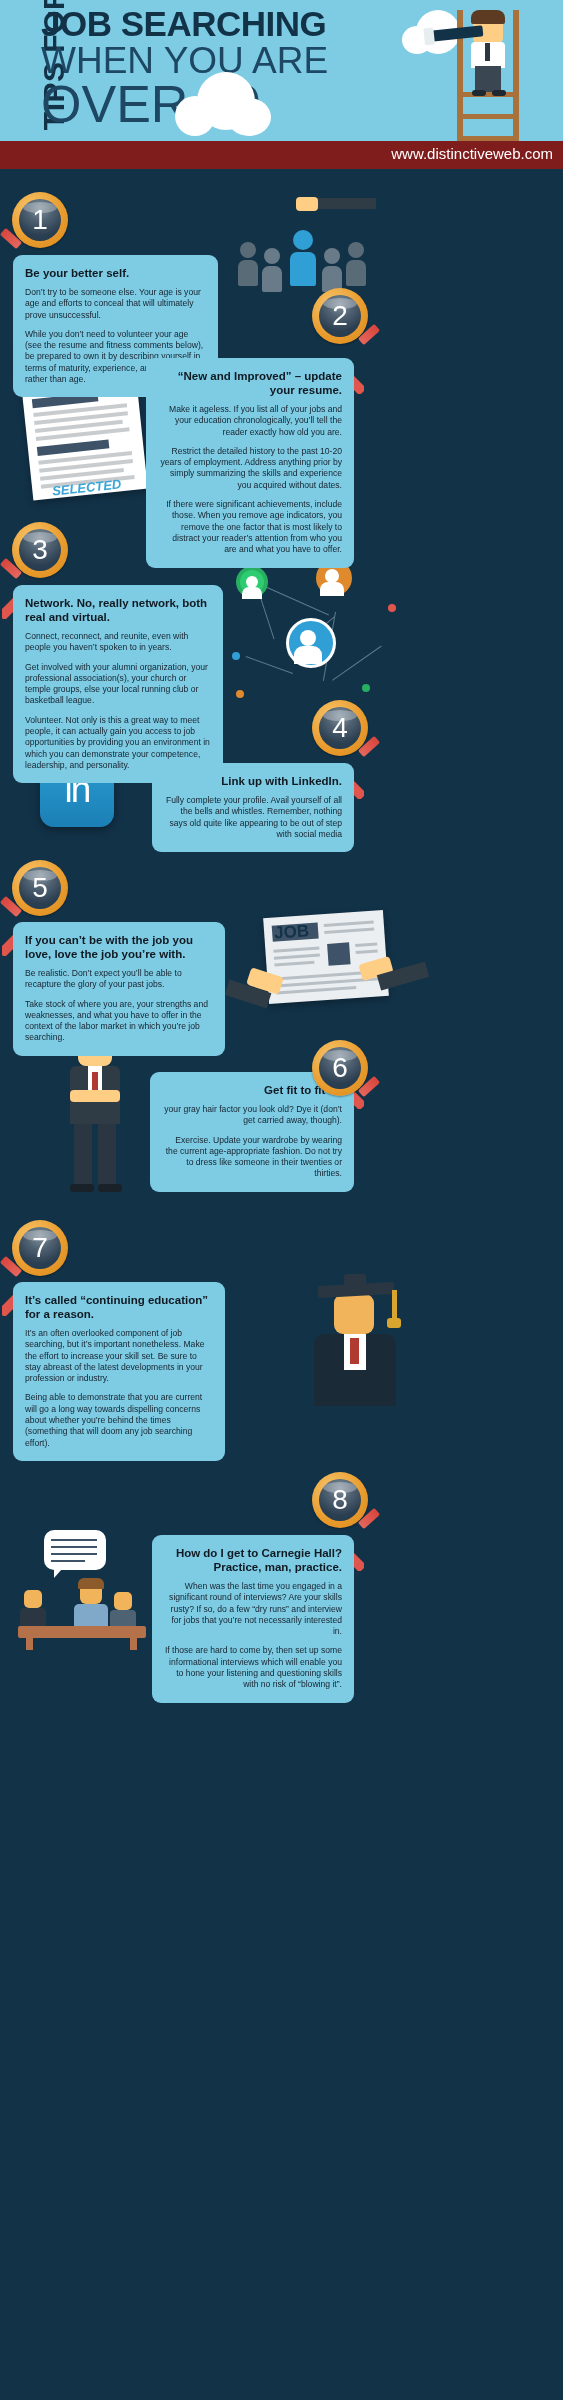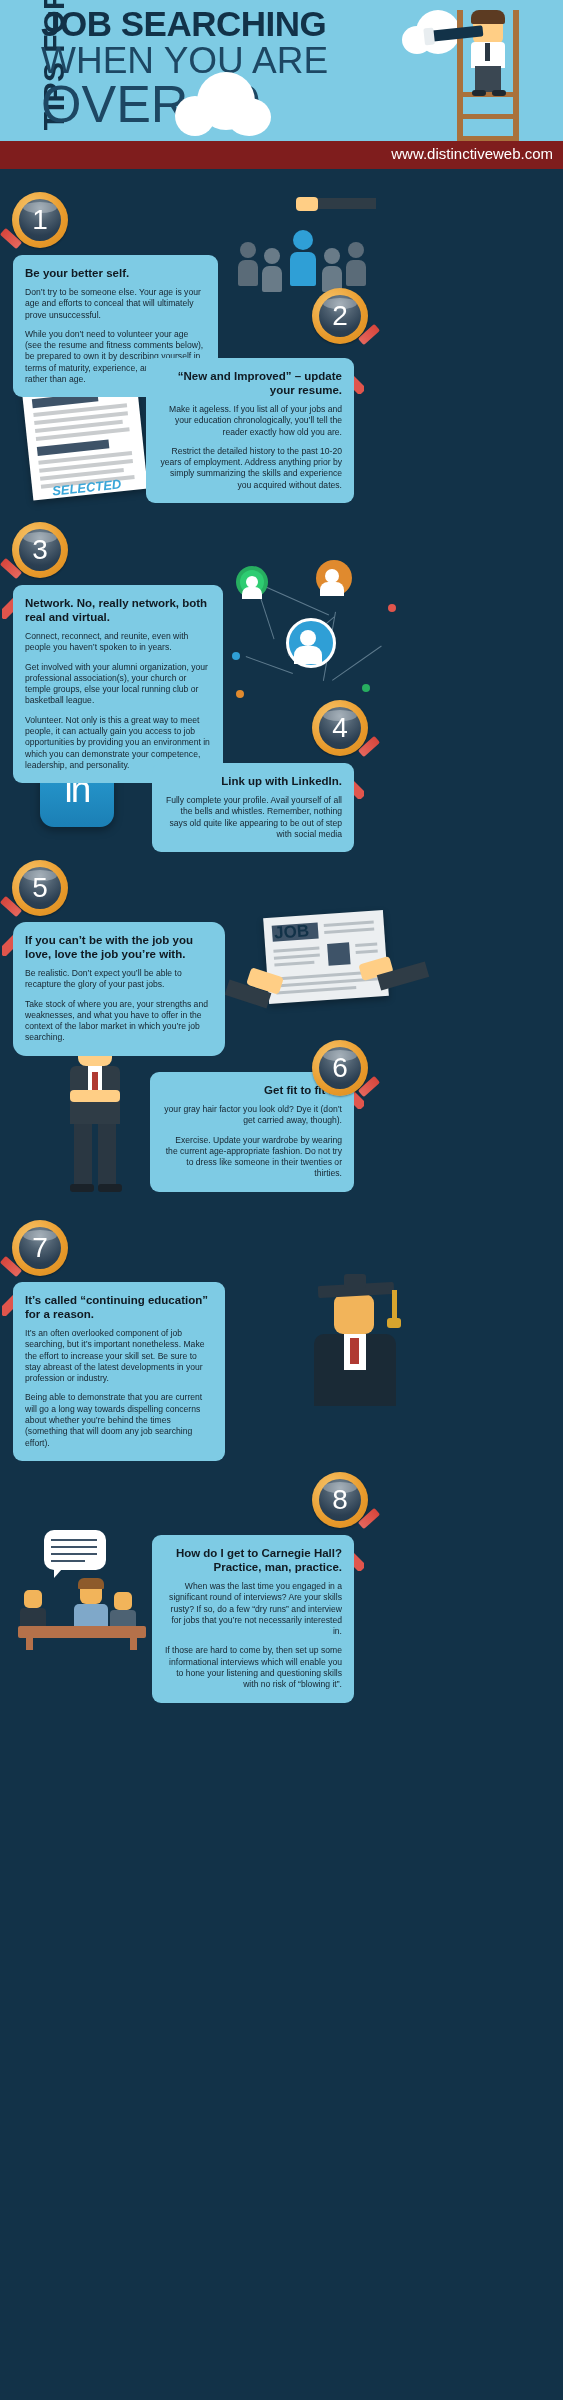--- a/index.html
+++ b/index.html
@@ -254,20 +254,21 @@
     <div class="cv-bar" style="left:9px; top:116px; width:94px;"></div>
     <div class="cv-bar" style="left:9px; top:124px; width:94px;"></div>
     <div class="cv-bar" style="left:9px; top:132px; width:84px;"></div>
     <div class="cv-bar" style="left:9px; top:140px; width:94px;"></div>
   </div>
   <div class="selected" style="left:52px; top:480px;">SELECTED</div>
   <div class="card right" style="left:146px; top:358px; width:208px;">
     <h3>“New and Improved” – update your resume.</h3>
     <p>Make it ageless.  If you list all of your jobs and your education chronologically, you’ll tell the reader exactly how old you are.</p>
     <p>Restrict the detailed history to the past 10-20 years of employment.  Address anything prior by simply summarizing the skills and experience you acquired without dates.</p>
+    <p>If there were significant achievements, include those.  When you remove age indicators, you remove the one factor that is most likely to distract your reader’s attention from who you are and what you have to offer.</p>
   </div>
   <div class="ribbon r" style="left:330px; top:360px;">
       <i></i>
     </div>
 
   <div class="badge" style="left:12px; top:522px;">
     <div class="handle"></div>
       <div class="ring"></div>
     <div class="lens">
         <div class="glint"></div>
@@ -326,21 +327,21 @@
     </div>
 
   <div class="badge" style="left:12px; top:860px;">
     <div class="handle"></div>
       <div class="ring"></div>
     <div class="lens">
         <div class="glint"></div>
       </div>
     <div class="num">5</div>
   </div>
-  <div class="card" style="left:13px; top:922px; width:212px;border-radius:13px;">
+  <div class="card" style="left:13px; top:922px; width:212px;">
     <h3>If you can’t be with the job you love, love the job you’re with.</h3>
     <p>Be realistic. Don’t expect you’ll be able to recapture the glory of your past jobs.</p>
     <p>Take stock of where you are, your strengths and weaknesses, and what you have to offer in the context of the labor market in which you’re job searching.</p>
   </div>
   <div style="position:absolute; left:248px; top:900px; width:180px; height:130px;">
     <div class="news" style="left:18px; top:14px; width:120px; height:86px; transform:rotate(-4deg);">
       <div class="news-dark" style="left:8px; top:8px; width:46px; height:16px;"></div>
       <div class="job-word" style="left:10px; top:6px;">JOB</div>
       <div class="news-bar" style="left:60px; top:10px; width:50px;"></div>
       <div class="news-bar" style="left:60px; top:17px; width:50px;"></div>

